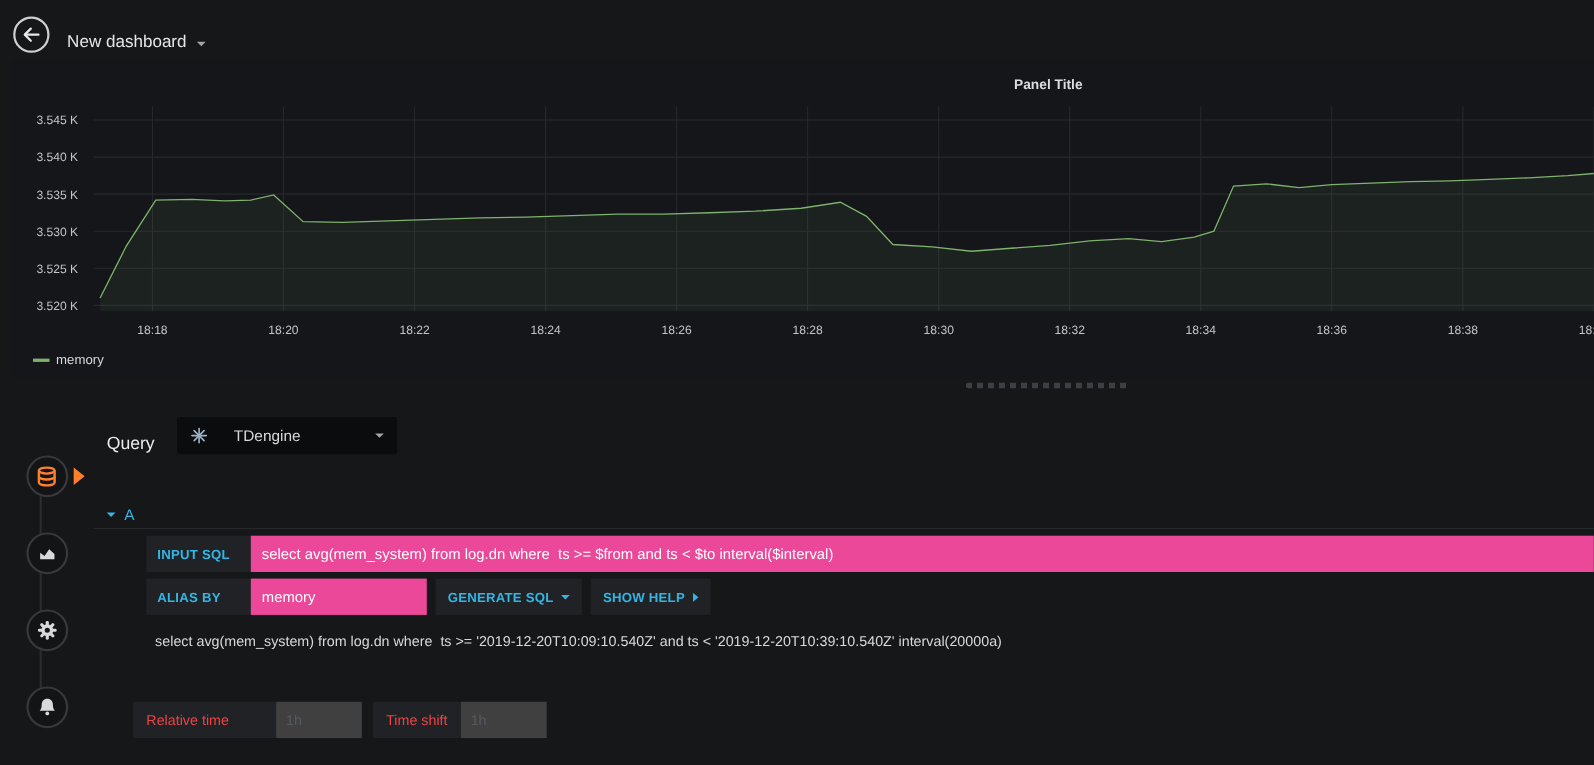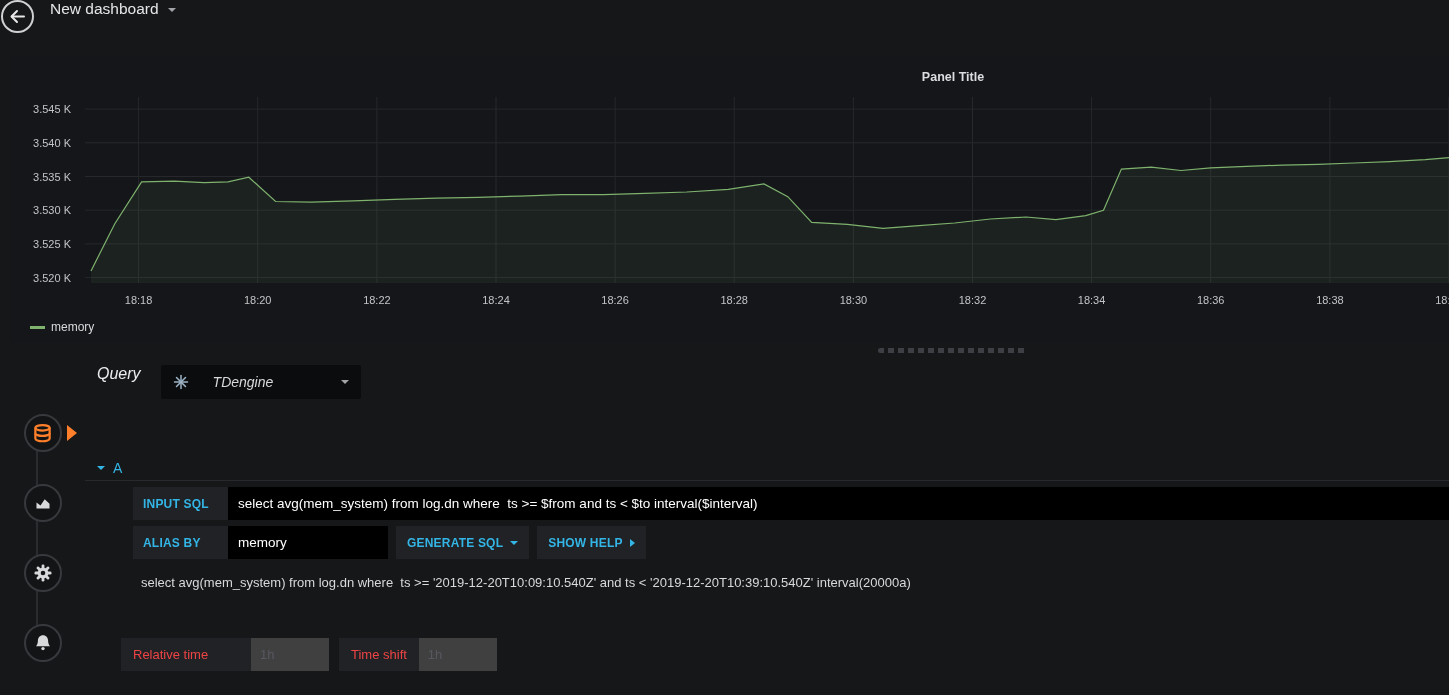--- a/index.html
+++ b/index.html
@@ -4,21 +4,21 @@
 <style>
   * { box-sizing: border-box; }
   html,body { margin:0; padding:0; }
   body {
     width:1449px; height:695px; overflow:hidden; position:relative;
     background:#161719; color:#d8d9da;
     font-family:"Liberation Sans", sans-serif;
   }
 
   
-  .topbar { height:48px; display:flex; align-items:flex-start; padding-left:1px; }
+  .topbar { height:48px; display:flex; align-items:flex-end; padding-left:12px; }
   .back-btn {
     width:33px; height:33px; border-radius:50%; border:2px solid #cfd0d2;
     background:transparent; display:flex; align-items:center; justify-content:center;
     cursor:pointer; padding:0; flex-shrink:0;
   }
   .dash-title-wrap { display:flex; align-items:center; margin-left:16px; cursor:pointer; }
   .dash-title { font-size:15.5px; font-weight:500; color:#e6e6e6; }
   .caret-down {
     width:0; height:0; display:inline-block;
     border-left:4px solid transparent; border-right:4px solid transparent;
@@ -67,21 +67,21 @@
   .tab.first { margin-top:49px; }
   .tab + .tab { margin-top:32px; }
   .active-pointer {
     position:absolute; right:-17px; top:50%; transform:translateY(-50%);
     width:0; height:0;
     border-top:8px solid transparent; border-bottom:8px solid transparent;
     border-left:10px solid #ff7f2a;
   }
 
   .editor-content { flex:1; }
-  .query-header { display:flex; align-items:flex-start; height:48px; padding-left:12px;font-style:italic; }
+  .query-header { display:flex; align-items:flex-end; height:48px; padding-left:12px; }
   .query-title { font-size:16px; font-weight:500; color:#ececec; }
   .ds-picker {
     margin-left:20px; width:200px; height:34px; background:#0b0c0e; border-radius:2px;
     display:flex; align-items:center; padding:0 12px; gap:24px; cursor:pointer;
   }
   .ds-name { font-size:14px; color:#d8d9da; }
   .ds-picker .caret-down { margin-left:auto; }
 
   .ref-row {
     margin-top:42px; height:26px; display:flex; align-items:center; gap:8px;
@@ -90,21 +90,21 @@
   .ref-letter { color:#33b5e5; font-size:14px; font-weight:500; }
 
   .q-rows { padding-left:48px; }
   .q-row { display:flex; align-items:center; margin-top:6px; }
   .q-label {
     background:#202226; color:#33b5e5; font-size:12px; font-weight:700;
     width:95px; height:33px; display:flex; align-items:center; padding-left:10px;
     flex-shrink:0; letter-spacing:0.2px;
   }
   .q-input {
-    background:#000000; border:none; outline:none; color:#ffffff;
+    background:#ec4899; border:none; outline:none; color:#ffffff;
     font-size:13.5px; height:33px; padding:0 10px;
     font-family:"Liberation Sans", sans-serif;
   }
   .q-input.grow { flex:1; }
   .q-input.alias { width:160px; }
   .q-btn {
     margin-left:8px; background:#202226; border:none; color:#33b5e5;
     font-size:12px; font-weight:700; height:33px; padding:0 11px;
     display:flex; align-items:center; gap:7px; cursor:pointer;
     font-family:"Liberation Sans", sans-serif; letter-spacing:0.2px;

